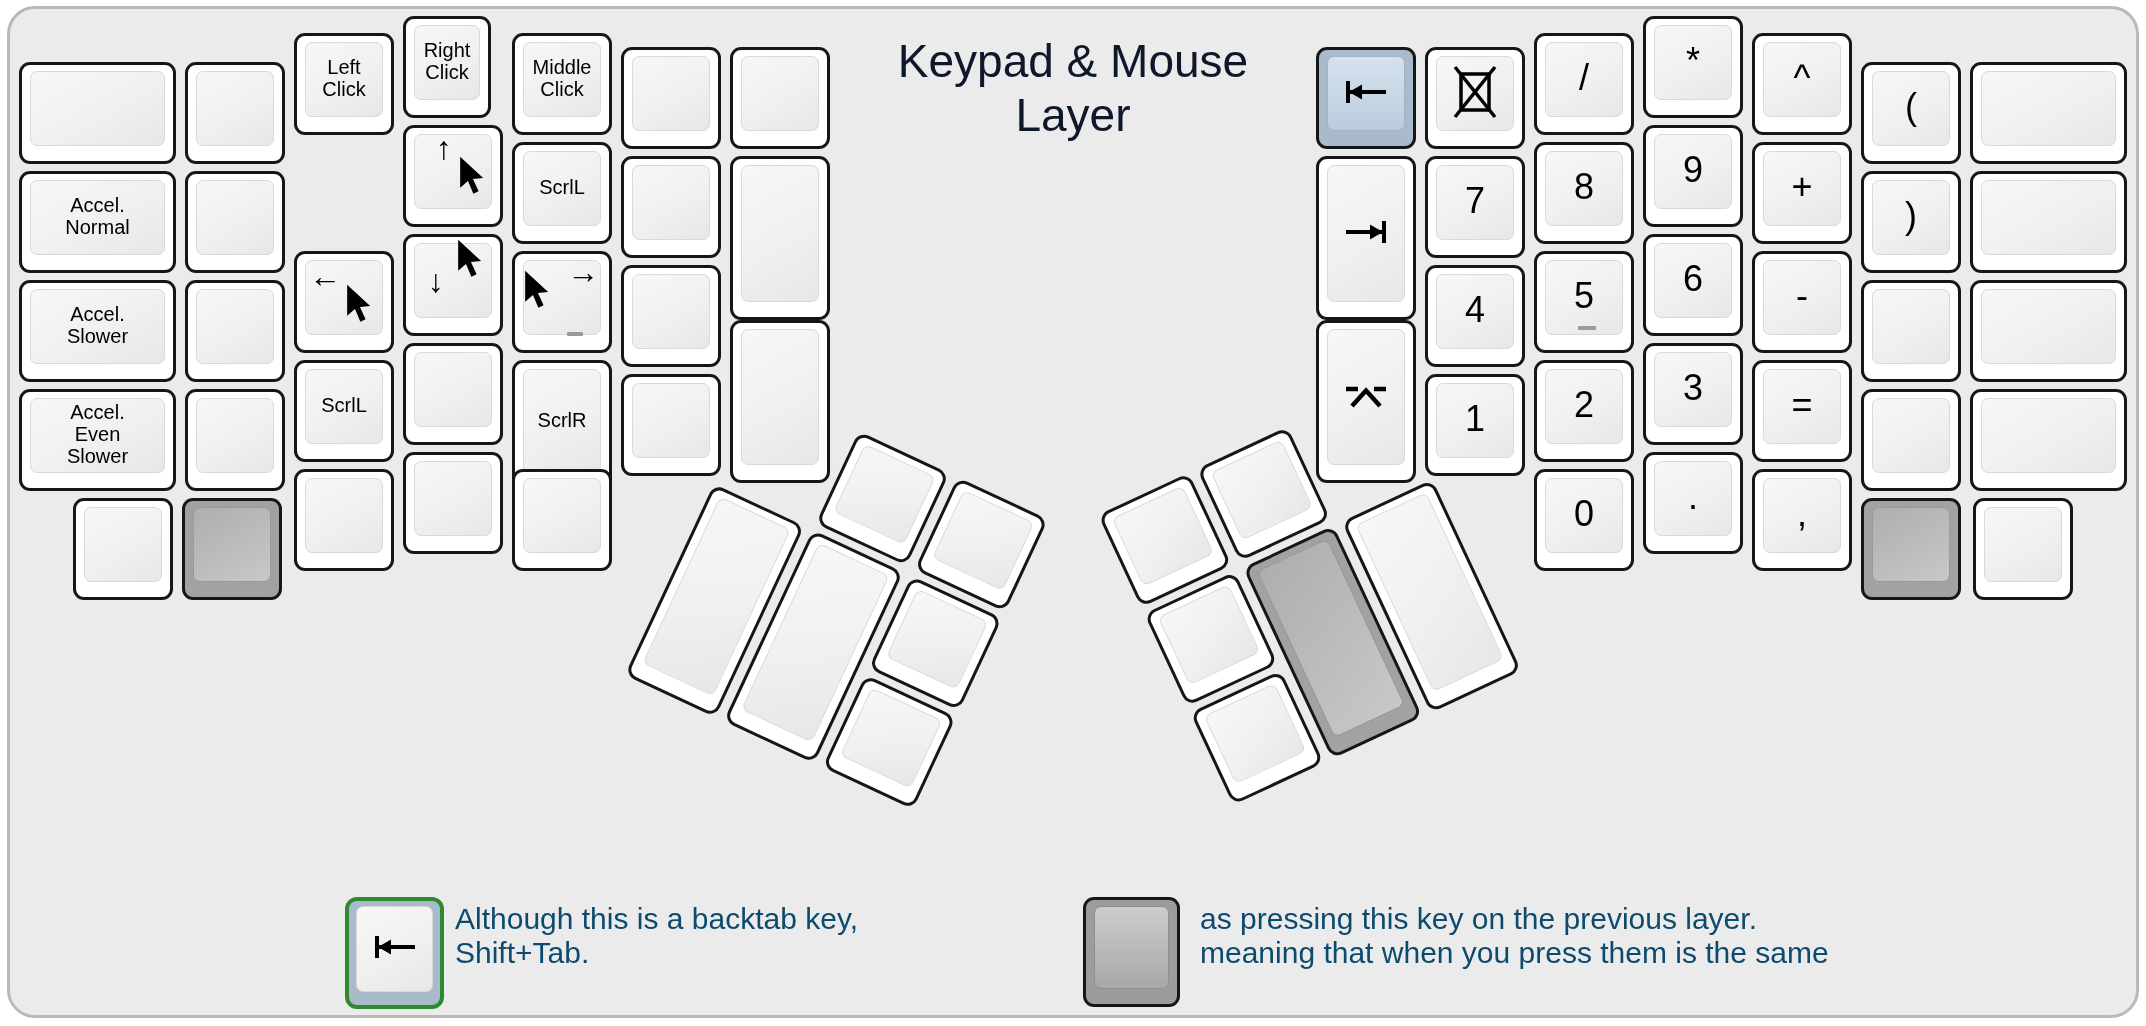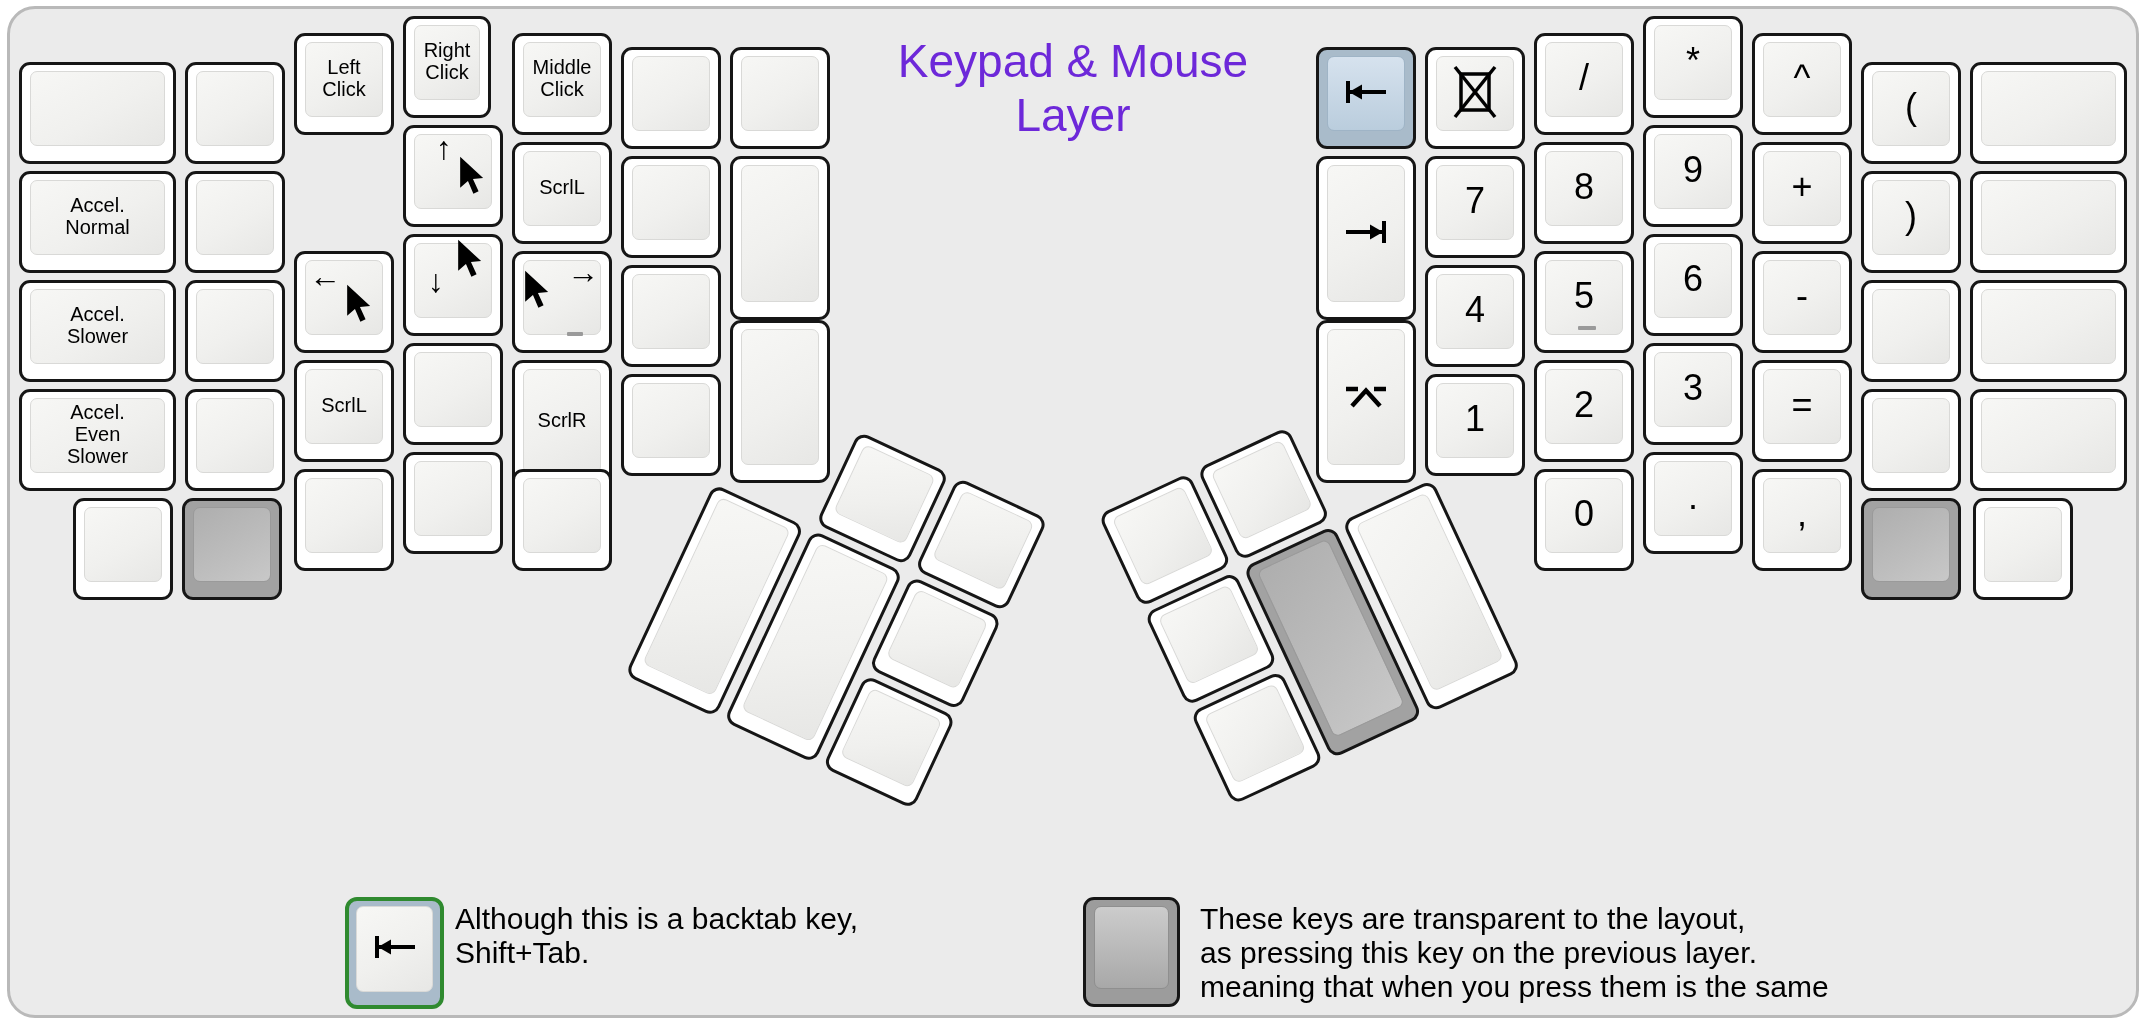--- a/index.html
+++ b/index.html
@@ -13,22 +13,22 @@
   .key.gray .keytop{background:linear-gradient(150deg,#aeaeae 0%,#bcbcbc 55%,#c8c8c8 100%);border-color:#9a9a9a;}
   .key.blue{background:#a9bbca;}
   .key.blue .keytop{background:linear-gradient(180deg,#d6e2ee 0%,#bacddd 100%);border-color:#9fb4c6;}
   .klabel{position:absolute;left:0;right:0;top:0;bottom:12px;display:flex;flex-direction:column;align-items:center;justify-content:center;
           font-size:20px;line-height:22px;text-align:center;color:#000;}
   .klabel.num{font-size:36px;line-height:36px;}
   .gwrap{position:absolute;left:0;right:0;top:0;bottom:12px;display:flex;align-items:center;justify-content:center;}
   .tgroup{position:absolute;transform-origin:0 0;}
   .dash{position:absolute;background:#9a9a9a;border-radius:1px;}
   .mchar{position:absolute;font-size:32px;line-height:32px;color:#000;}
-  #title{position:absolute;left:673px;top:34px;width:800px;text-align:center;font-size:46px;line-height:54px;color:#6d28d9;}
-  .legend-text{position:absolute;font-size:30px;line-height:34px;color:#000000;}
+  #title{position:absolute;left:673px;top:34px;width:800px;text-align:center;font-size:46px;line-height:54px;color:#0f172a;}
+  .legend-text{position:absolute;font-size:30px;line-height:34px;color:#0c4a6e;}
   .legend-key{position:absolute;box-sizing:border-box;}
   #legend-backtab-key{left:345px;top:897px;width:99px;height:112px;border:4px solid #2f8a2f;border-radius:12px;background:#a9bbca;}
   #legend-backtab-key .keytop{left:7px;right:7px;top:5px;bottom:13px;}
   #legend-transparent-key{left:1083px;top:897px;width:97px;height:110px;border:3px solid #161616;border-radius:11px;background:#9c9c9c;}
   #legend-transparent-key .keytop{background:linear-gradient(180deg,#cccccc 0%,#a8a8a8 100%);border-color:#8f8f8f;}
   svg{display:block;}
 </style>
 </head>
 <body>
 
@@ -391,16 +391,15 @@
 </div>
 <div class="legend-text" style="left:455px;top:902px;">
   <div>Although this is a backtab key,</div>
   <div>Shift+Tab.</div>
 </div>
 
 <div id="legend-transparent-key" class="legend-key">
   <div class="keytop"></div>
 </div>
 <div class="legend-text" style="left:1200px;top:902px;">
-  <div>These keys are transparent to the layout,</div>
   <div>as pressing this key on the previous layer.</div>
   <div>meaning that when you press them is the same</div>
 </div>
 
 </body></html>

